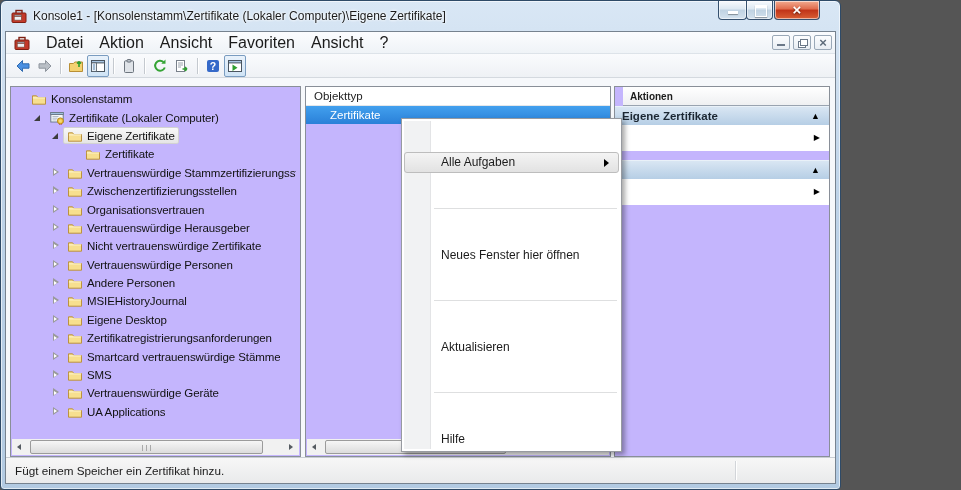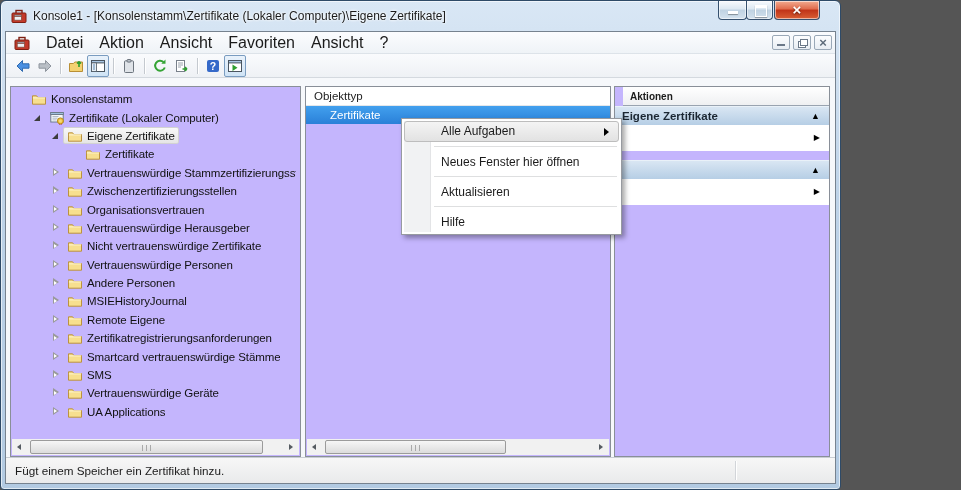--- a/index.html
+++ b/index.html
@@ -122,21 +122,21 @@
   .status-div { position:absolute; top:3px; bottom:3px; width:1px; background:#d2d5d9; box-shadow:1px 0 0 #fff; }
 
   
   .menu { position:absolute; background:#fff; border:1px solid #979aa0; padding:2px;
     box-shadow:3px 3px 5px rgba(0,0,0,.35); }
   .menu::before { content:""; position:absolute; left:2px; top:2px; bottom:2px; width:26px;
     background:#f1f2f3; border-right:1px solid #e3e4e6; box-shadow:1px 0 0 #fff; }
   .context-menu { left:400px; top:117px; width:221px; z-index:30; }
   .submenu { left:616px; top:120px; width:237px; z-index:40; }
   .menu-item { position:relative; height:21px; line-height:21px; padding-left:36px;
-    font-size:12px; color:#1b1b1b; white-space:nowrap; border:1px solid transparent; border-radius:3px; }
+    font-size:12px; color:#1b1b1b; white-space:nowrap; border:1px solid transparent; border-radius:3px;margin-top:31px; }
   .menu-item.sep { height:9px; padding:0; border:none; }
   .menu-item.sep::after { content:""; position:absolute; left:30px; right:2px; top:4px;
     border-top:1px solid #dedfe0; box-shadow:0 1px 0 #fff; }
   .menu-item.open { background:linear-gradient(#f4f4f4,#e2e2e2); border-color:#bdbdbd; height:21px; line-height:19px; }
   .menu-item.hover { background:linear-gradient(#fafcfe,#ebf3fb); border-color:#a9cbe8; height:23px; line-height:21px; }
   .mi-arrow { display:none; }
   .has-arrow .mi-arrow { display:block; position:absolute; right:9px; top:50%; margin-top:-4px;
     width:0; height:0; border-top:4px solid transparent; border-bottom:4px solid transparent; border-left:5px solid #000; }
 </style>
 </head>
@@ -440,21 +440,21 @@
           <div class="tree-row exp-closed icon-folder" style="--indent: 2;">
             <span class="expander"></span>
             <span class="row-box">
               <span class="t-icon">
                 <svg class="i-folder" width="16" height="16" viewBox="0 0 16 16">
                   <path d="M1.5 13.2V4.8h4.1l1.2 1.7h7.7v6.7z" fill="#f7df8f" stroke="#bb923f"></path>
                   <path d="M1.9 6.9h12.2" stroke="#fdf2c4" stroke-width="1.2"></path>
                 </svg>
 
               </span>
-              <span class="row-label">Remote Eigene</span>
+              <span class="row-label">Eigene Desktop</span>
             </span>
           </div>
 
           <div class="tree-row exp-closed icon-folder" style="--indent: 2;">
             <span class="expander"></span>
             <span class="row-box">
               <span class="t-icon">
                 <svg class="i-folder" width="16" height="16" viewBox="0 0 16 16">
                   <path d="M1.5 13.2V4.8h4.1l1.2 1.7h7.7v6.7z" fill="#f7df8f" stroke="#bb923f"></path>
                   <path d="M1.9 6.9h12.2" stroke="#fdf2c4" stroke-width="1.2"></path>

